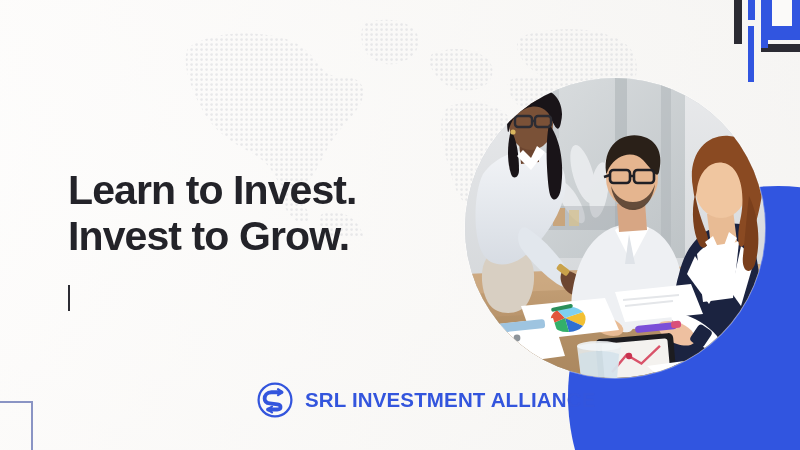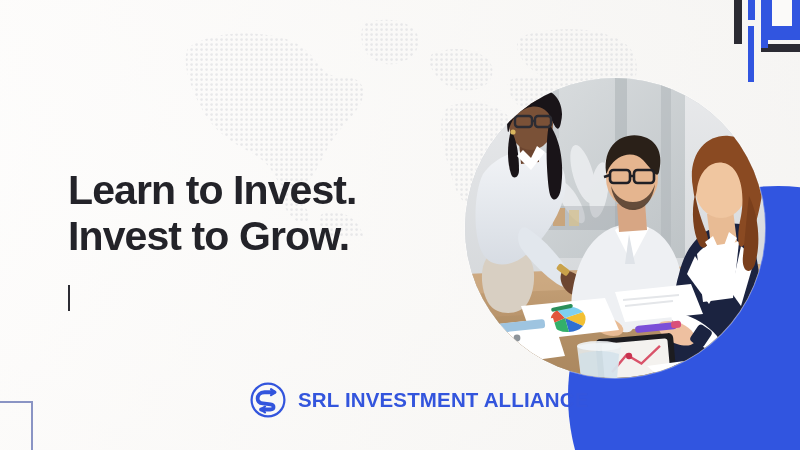--- a/index.html
+++ b/index.html
@@ -128,21 +128,21 @@
     color: #3a3a42;
     font-size: 11.5px;
     font-weight: 400;
     letter-spacing: .1px;
     line-height: 1.3;
   }
 
   
   .brand {
     position: absolute;
-    left: 249px;
+    left: 256px;
     top: 381px;
     display: flex;
     align-items: center;
     gap: 11px;
   }
   .brand-mark {
     width: 38px;
     height: 38px;
     flex: 0 0 auto;
   }

